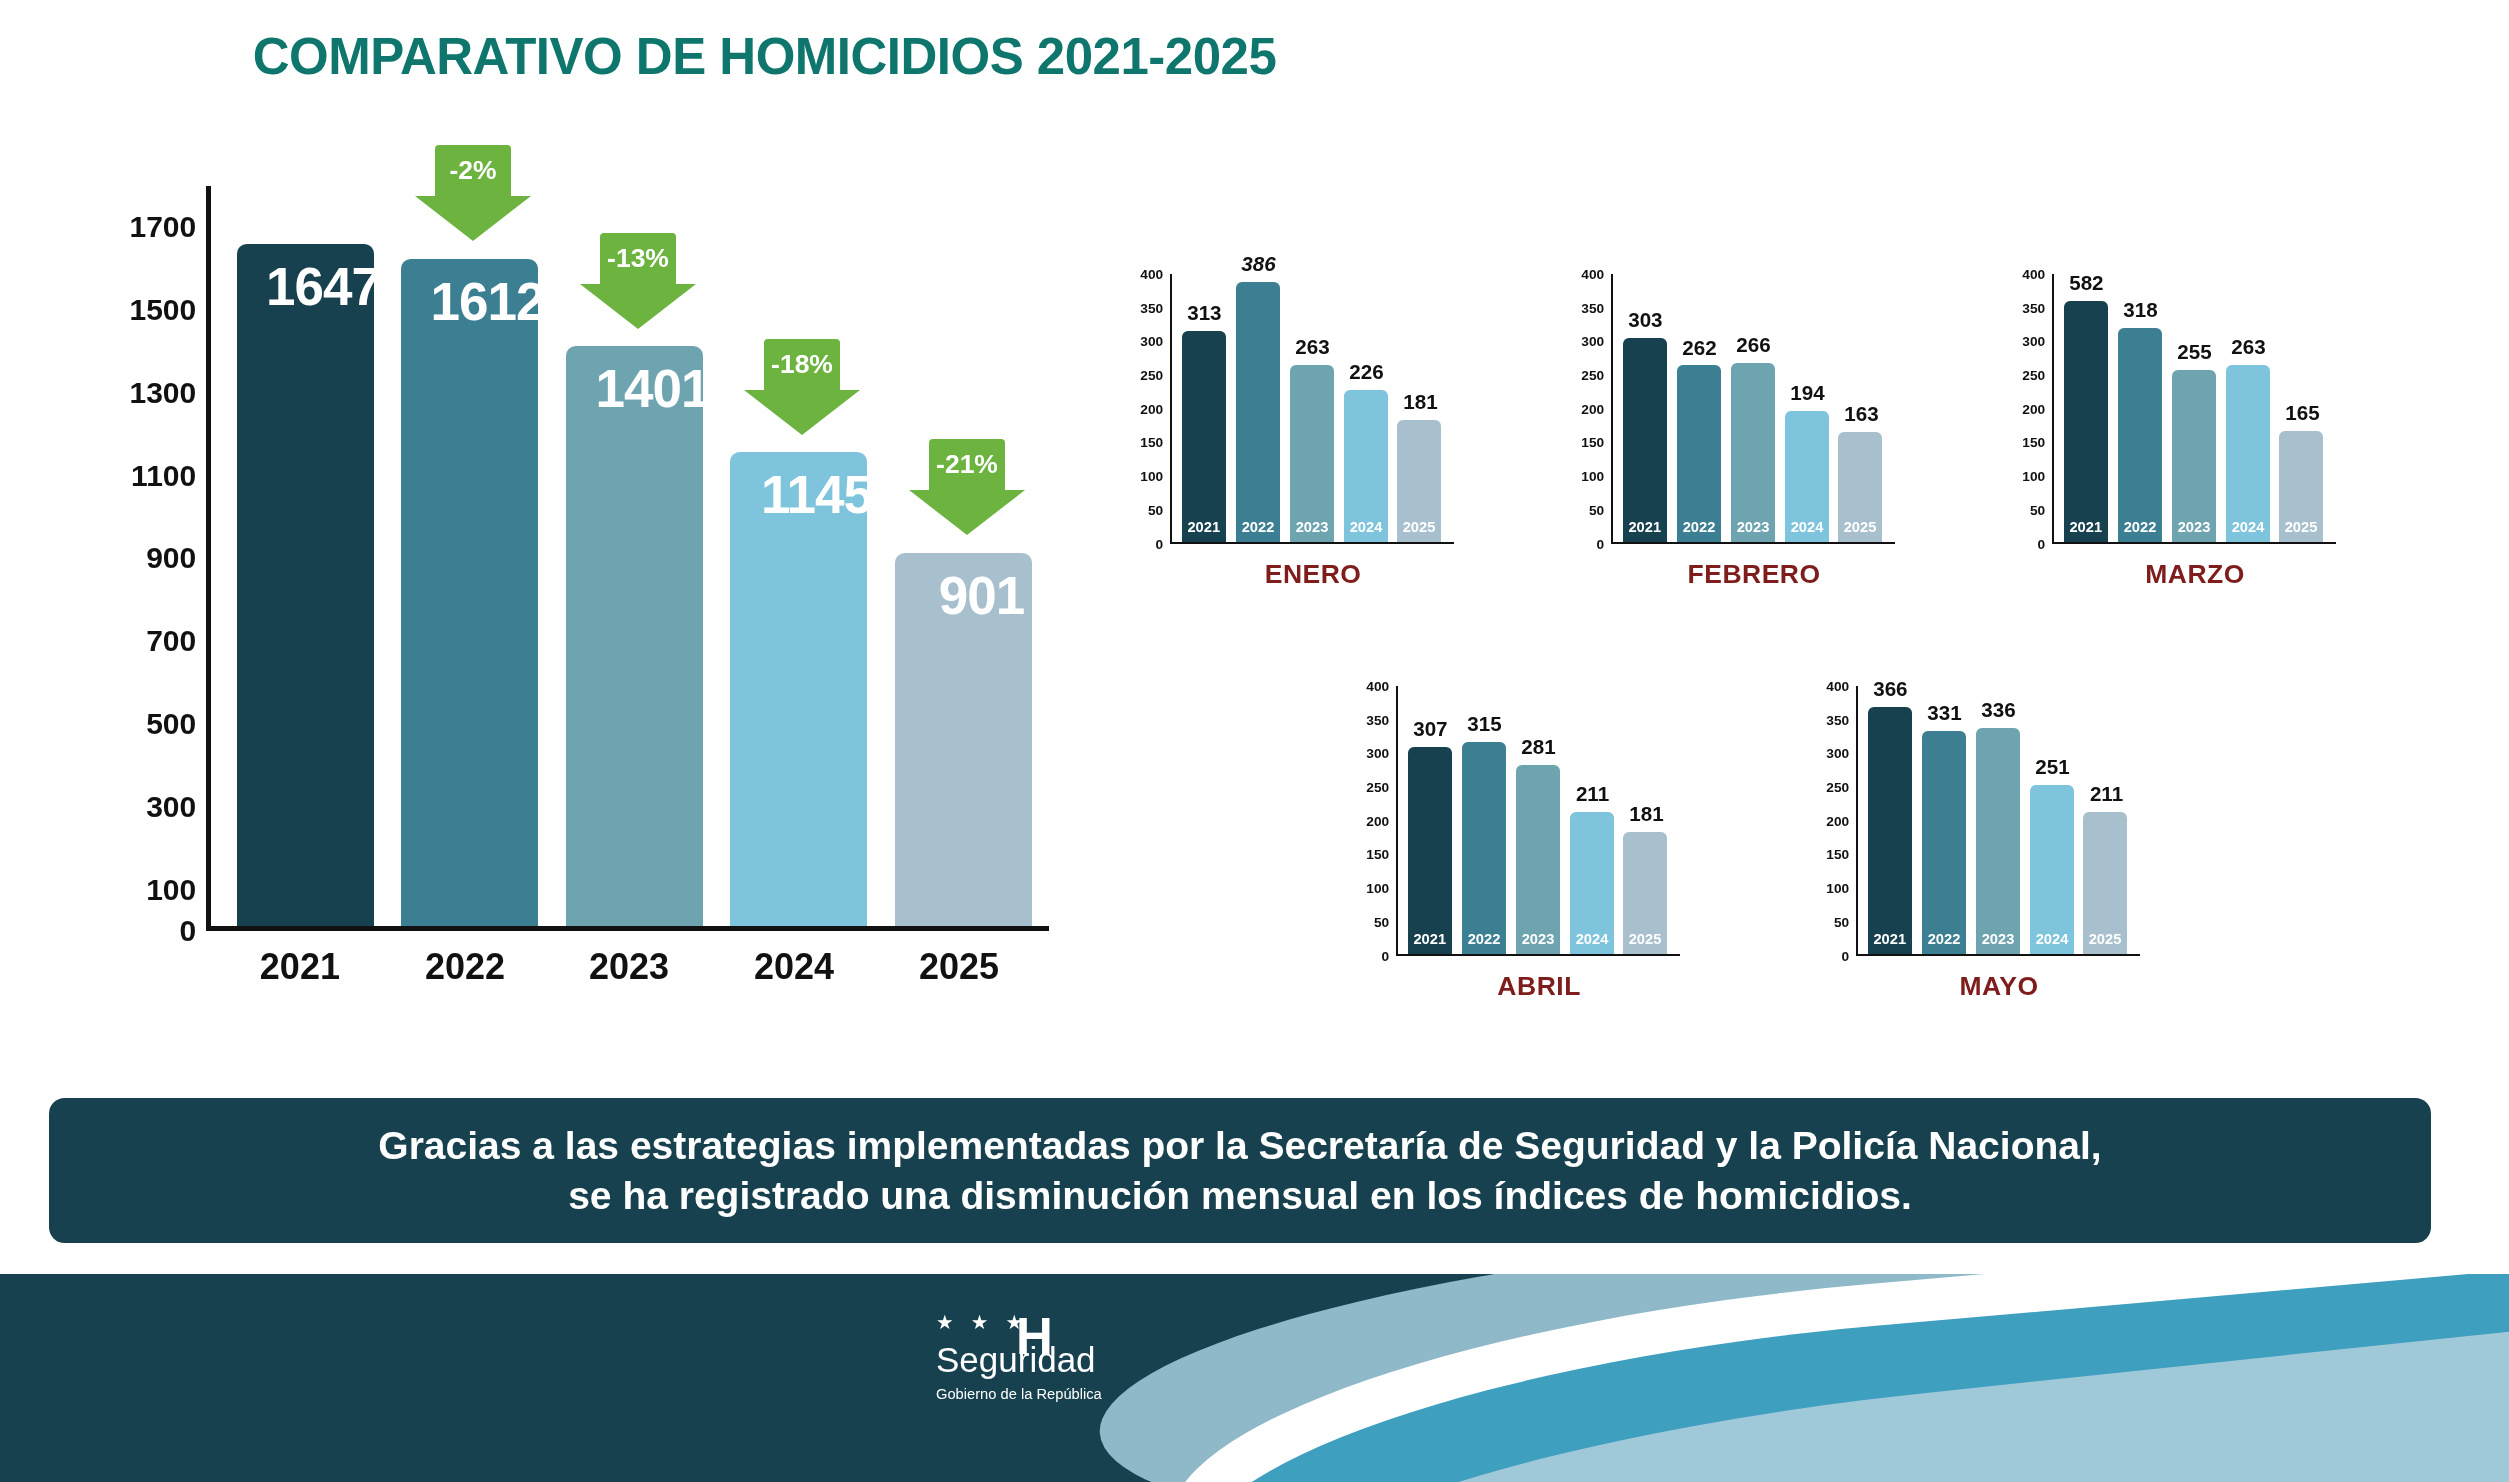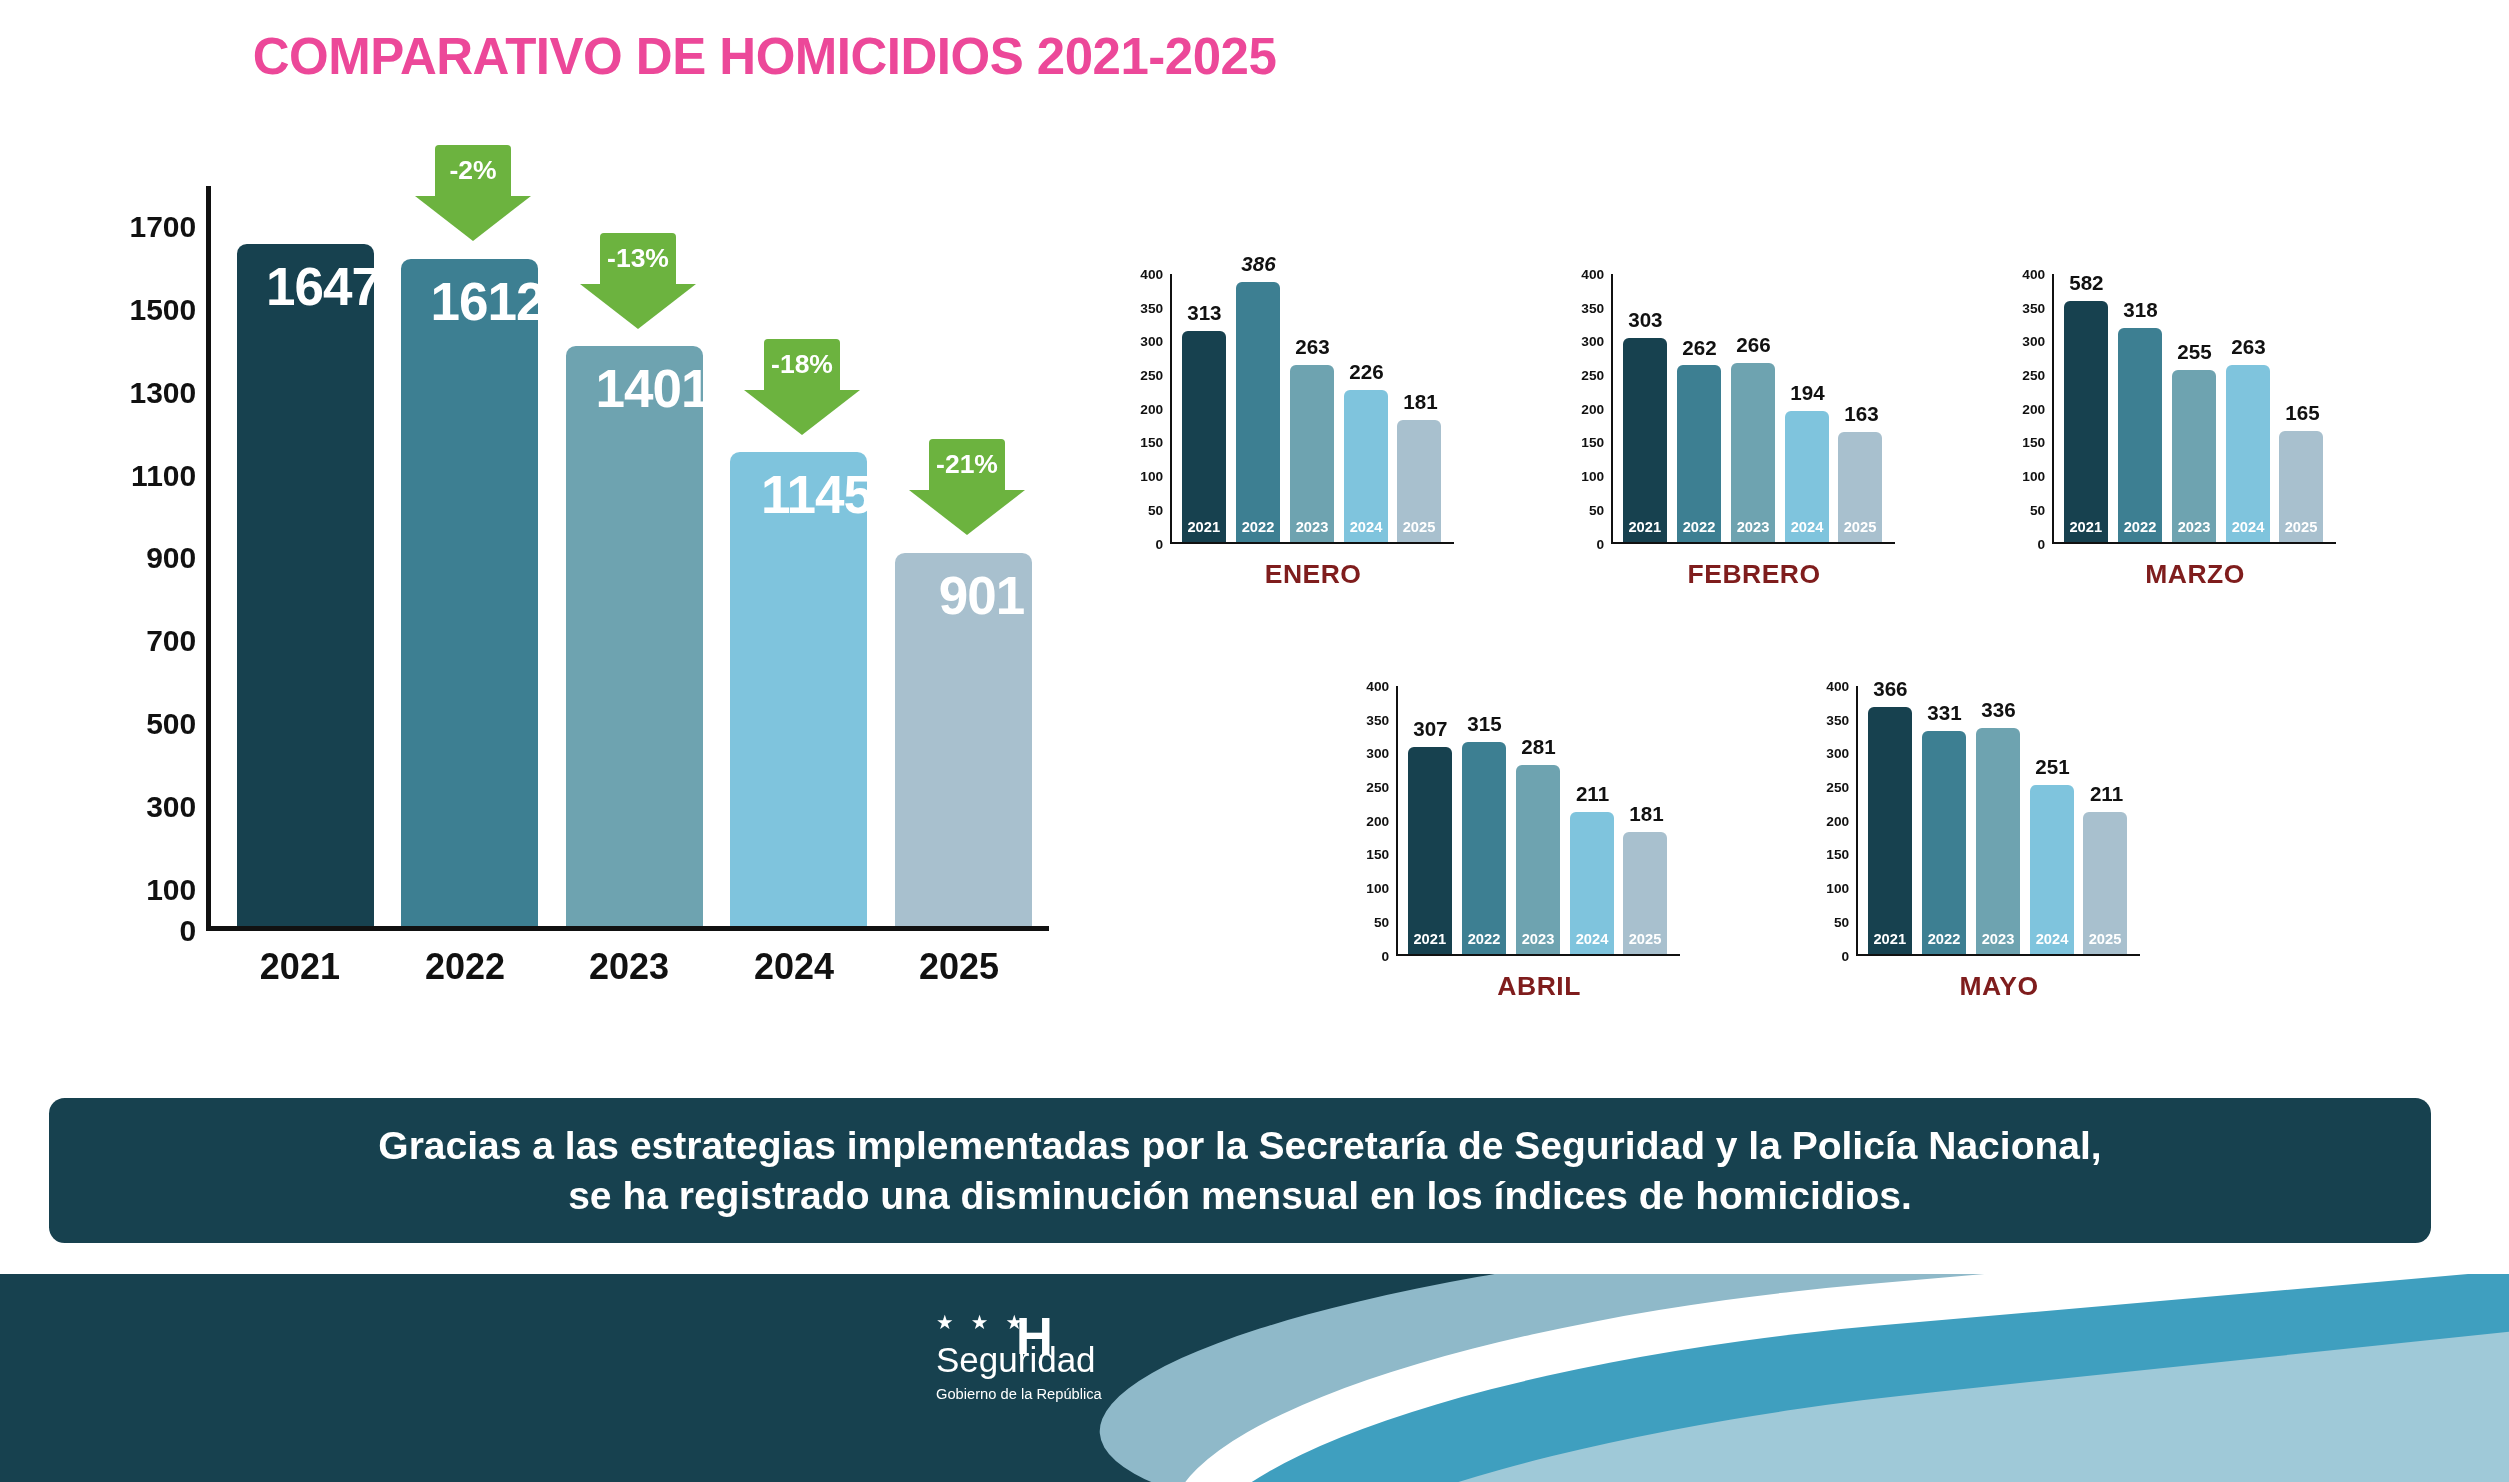--- a/index.html
+++ b/index.html
@@ -9,21 +9,21 @@
     font-family: "Liberation Sans", sans-serif;
     overflow: hidden;
   }
   #root { position: relative; width: 2509px; height: 1483px; background:#fff; }
 
   
   .title {
     position: absolute; top: 27.4px; left: 0; width: 2509px;
     text-align: center;
     font-size: 51px; font-weight: bold; letter-spacing: -0.5px;
-    color: #ec4899;
+    color: #0f766e;
     padding-left: 0;
   }
   .title-inner { display:inline-block; transform: translateX(-490px); }
 
   
   #main-chart {
     position: absolute; left: 98px; top: 186px;
     width: 980px; height: 853px;
   }
   .m-yaxis {

